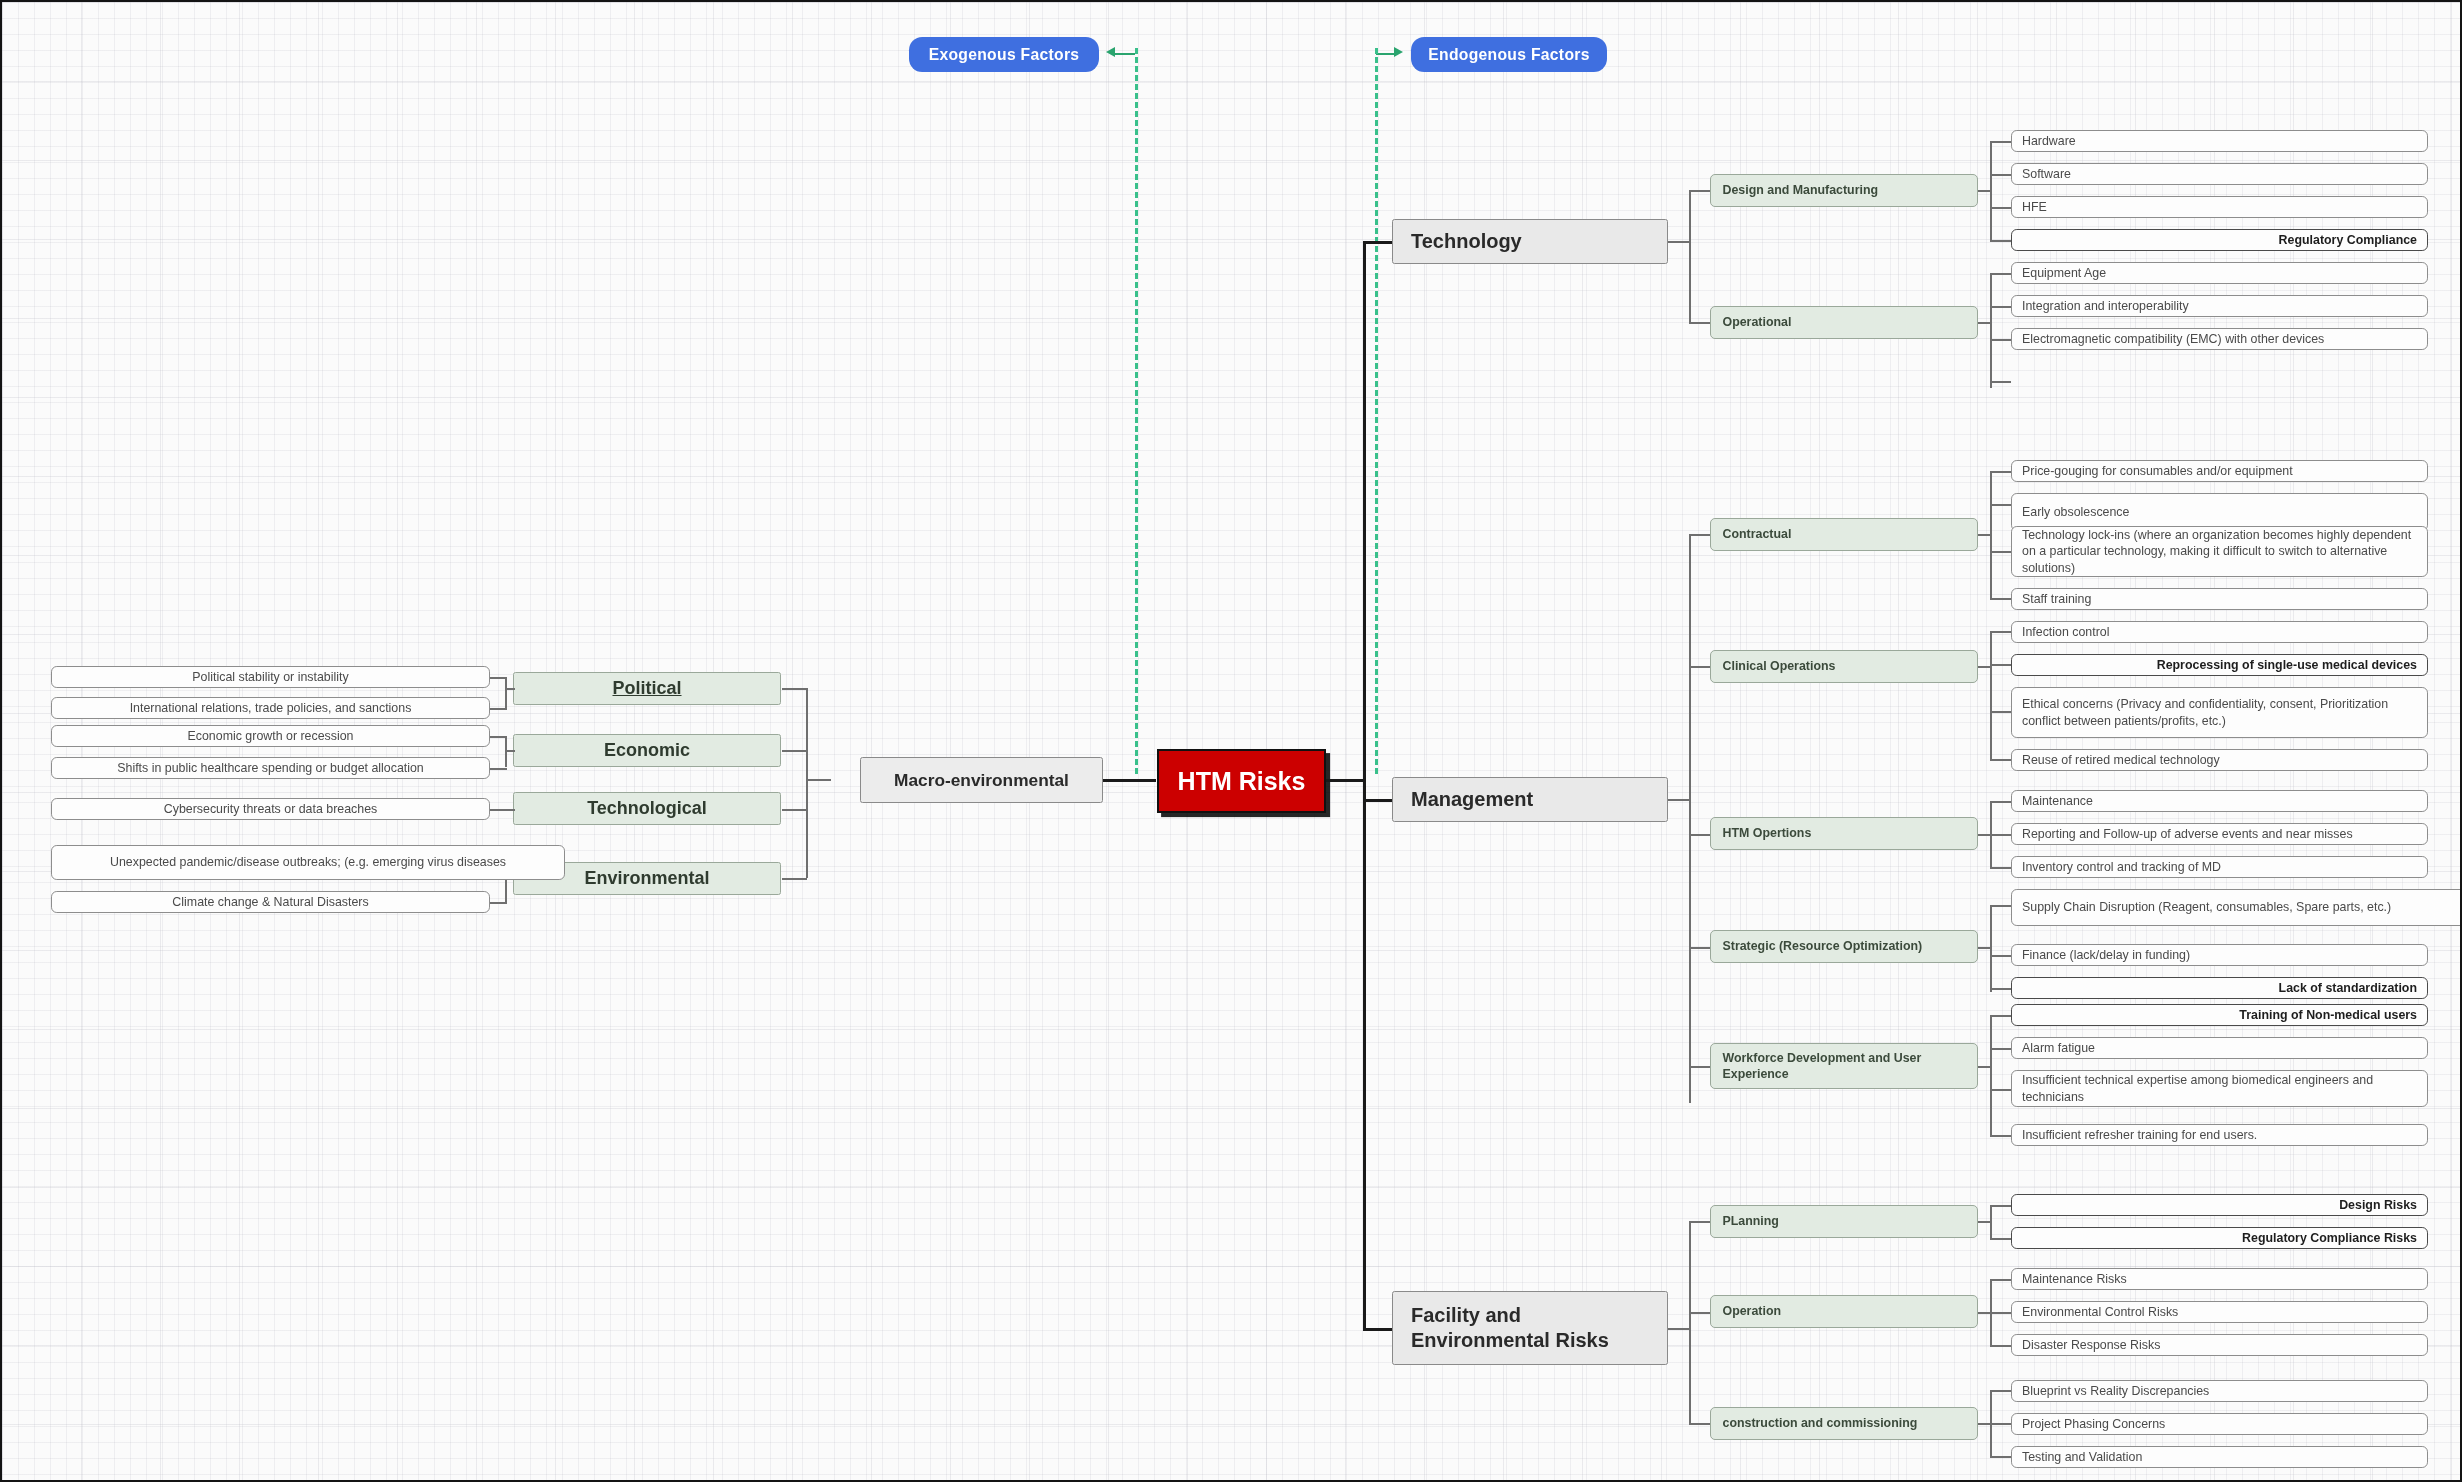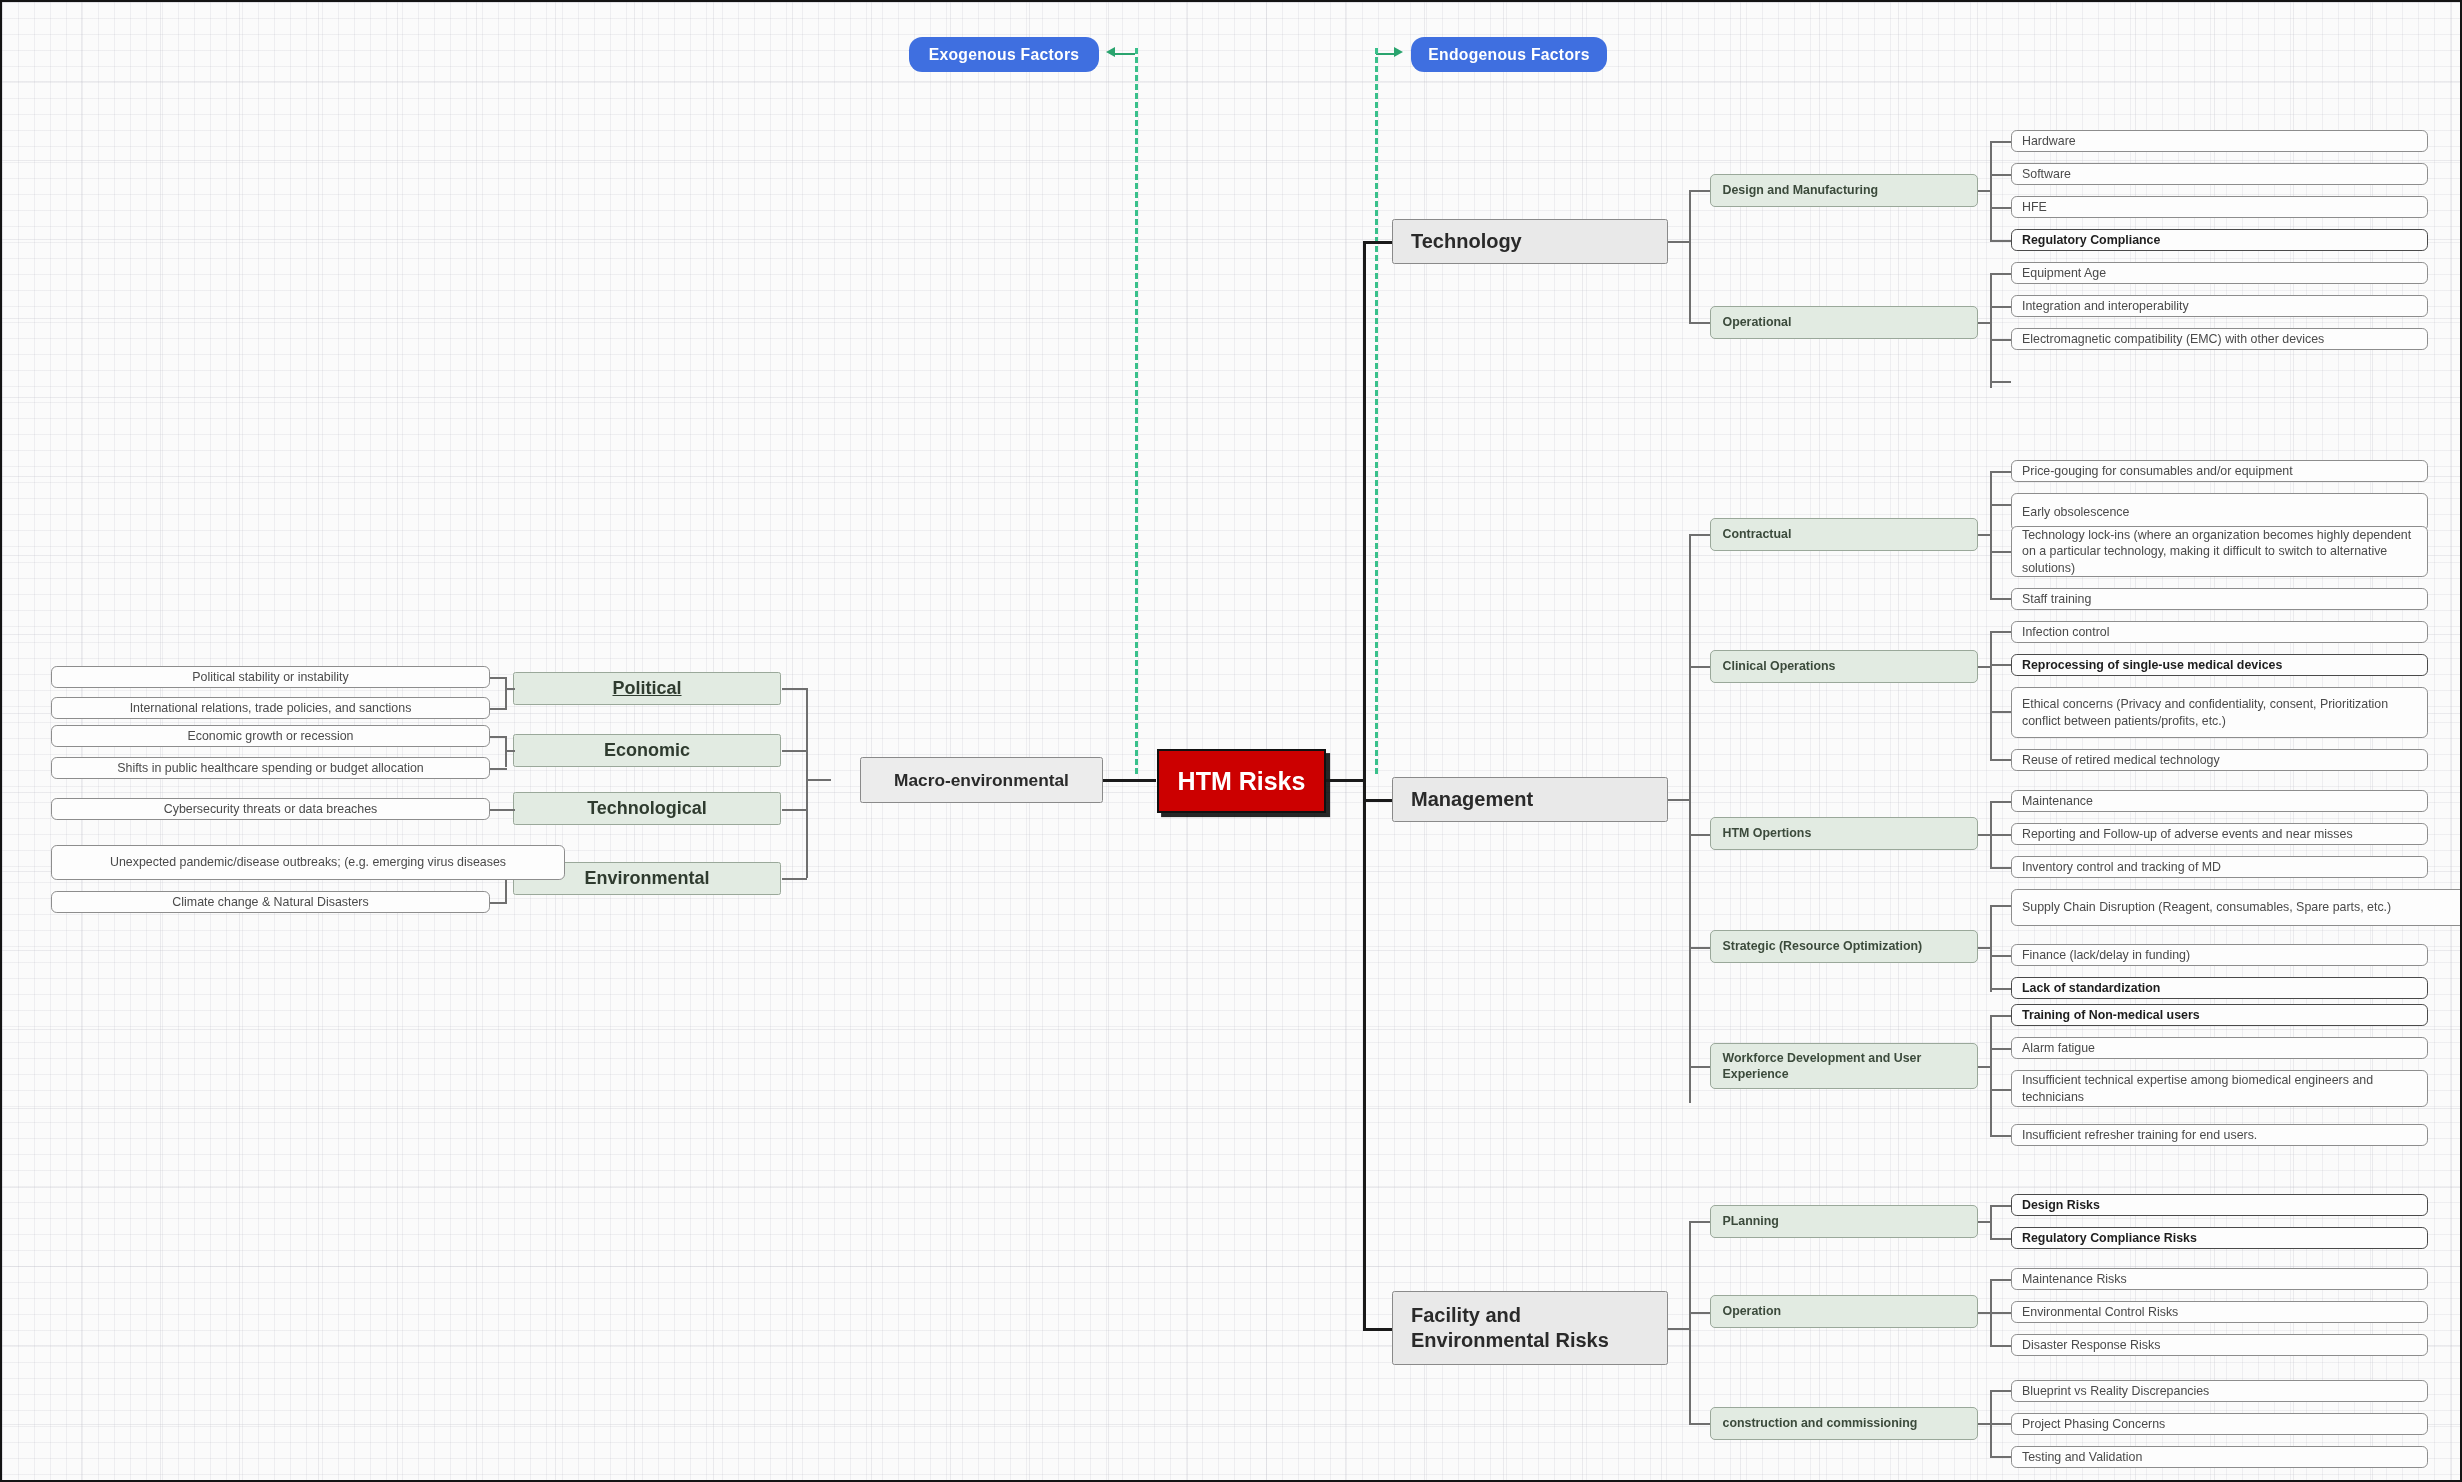--- a/index.html
+++ b/index.html
@@ -16,21 +16,21 @@
     border:2.5px solid #141414;
     box-sizing:border-box;
     overflow:hidden;
   }
   .node{position:absolute;box-sizing:border-box;display:flex;align-items:center;}
   .leaf{
     border:0.8px solid #8d8d8d;border-radius:5.8px;background:#fdfdfd;
     color:#4a4a4a;font-size:12.4px;padding:3.3px 10px;line-height:1.32;
     box-shadow:0 0 0 rgba(0,0,0,0);
   }
-  .leaf.bold{color:#1d1d1d;font-weight:bold;border-color:#4a4a4a;}
+  .leaf.bold{color:#1d1d1d;font-weight:bold;border-color:#4a4a4a;justify-content:flex-end;}
   .sub{
     border:0.8px solid #9aa89a;border-radius:5px;background:#e2ebe2;
     color:#3b4a3b;font-size:12.4px;font-weight:bold;padding:3.3px 11.5px;line-height:1.3;
   }
   .branch{
     border:1.6px solid #8a8a8a;border-radius:2.5px;background:#e9e9e9;
     color:#2a2a2a;font-size:20px;font-weight:bold;padding:5px 18px;line-height:1.25;
   }
   .macro{
     border:1.6px solid #8a8a8a;border-radius:2.5px;background:#ececec;

